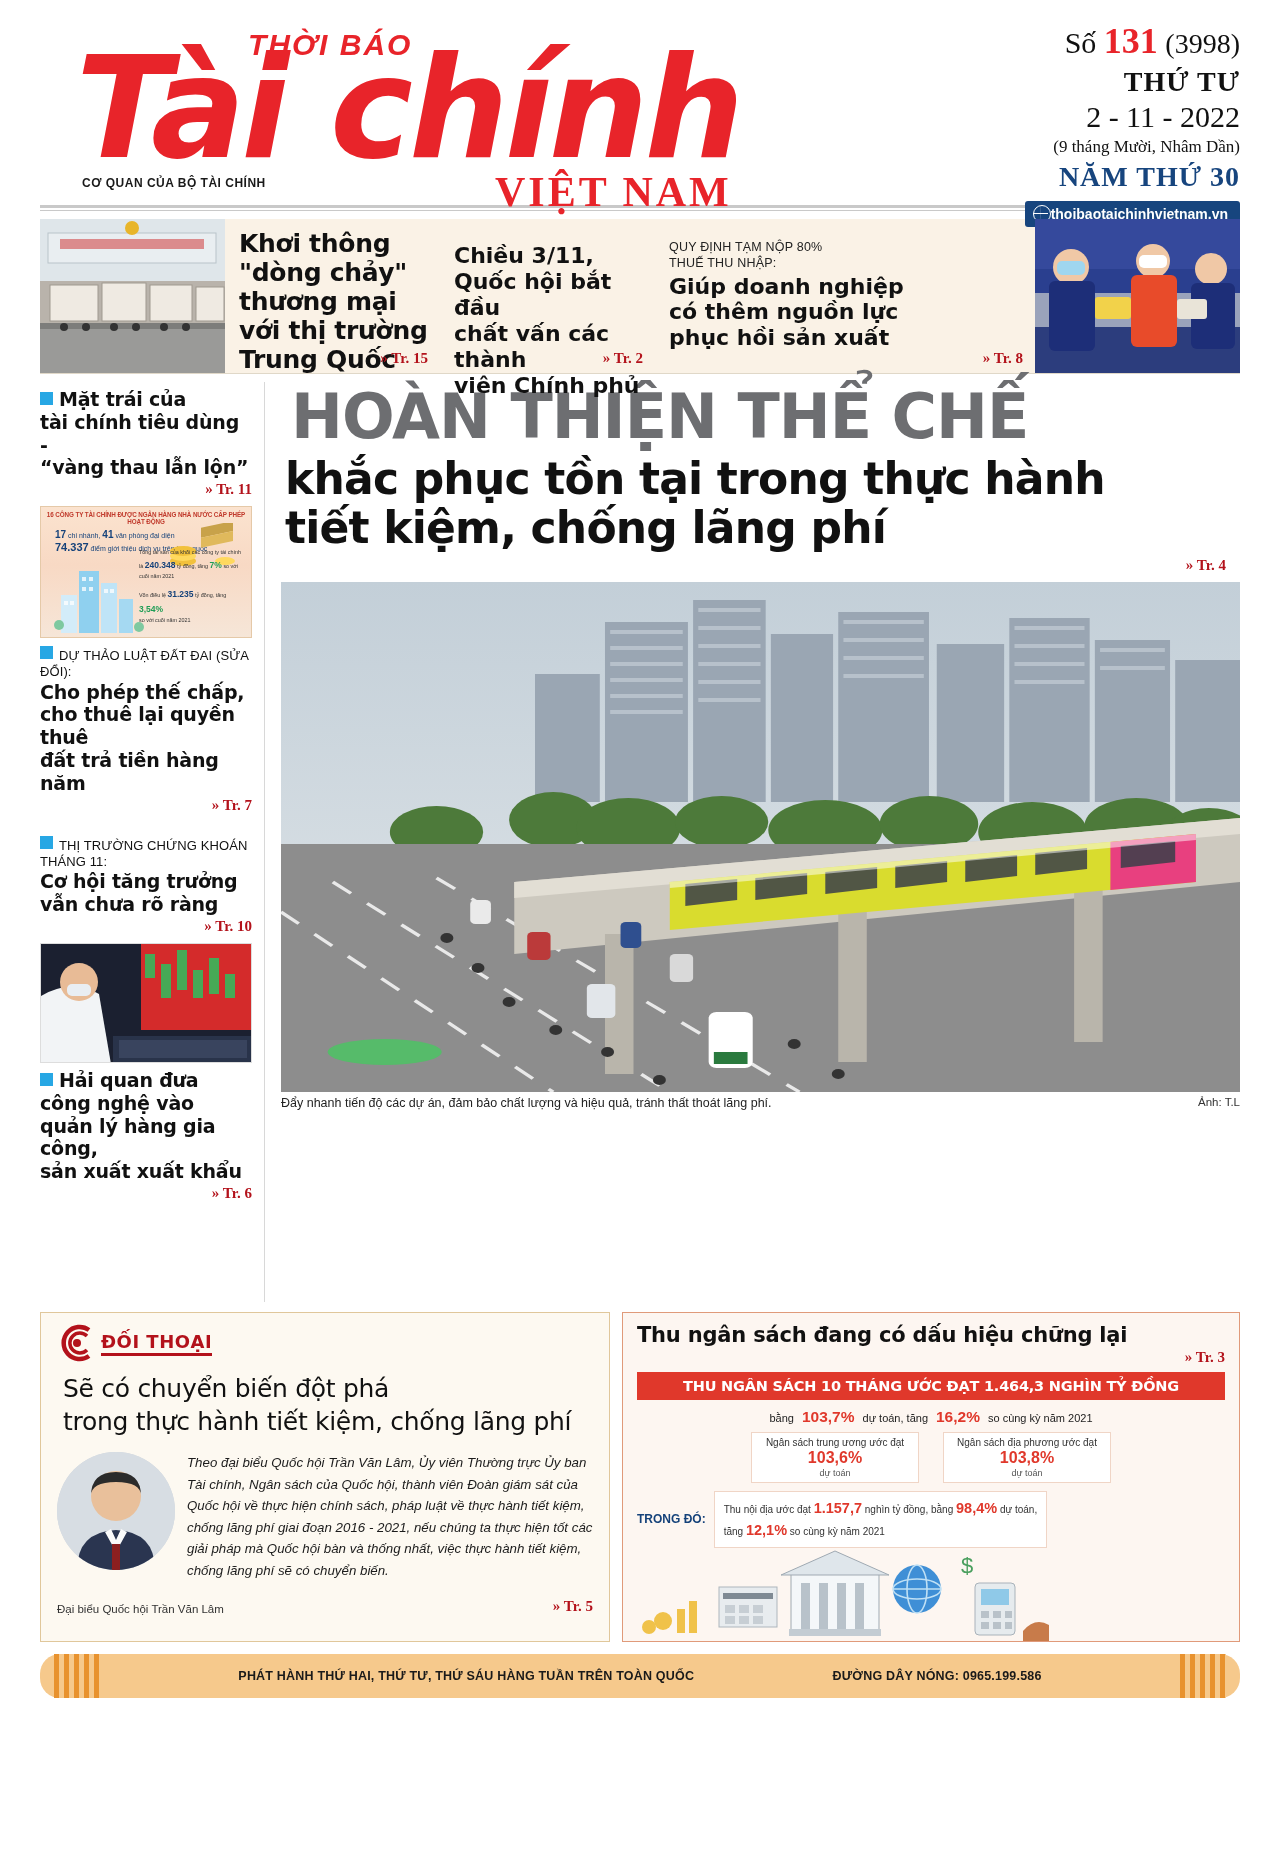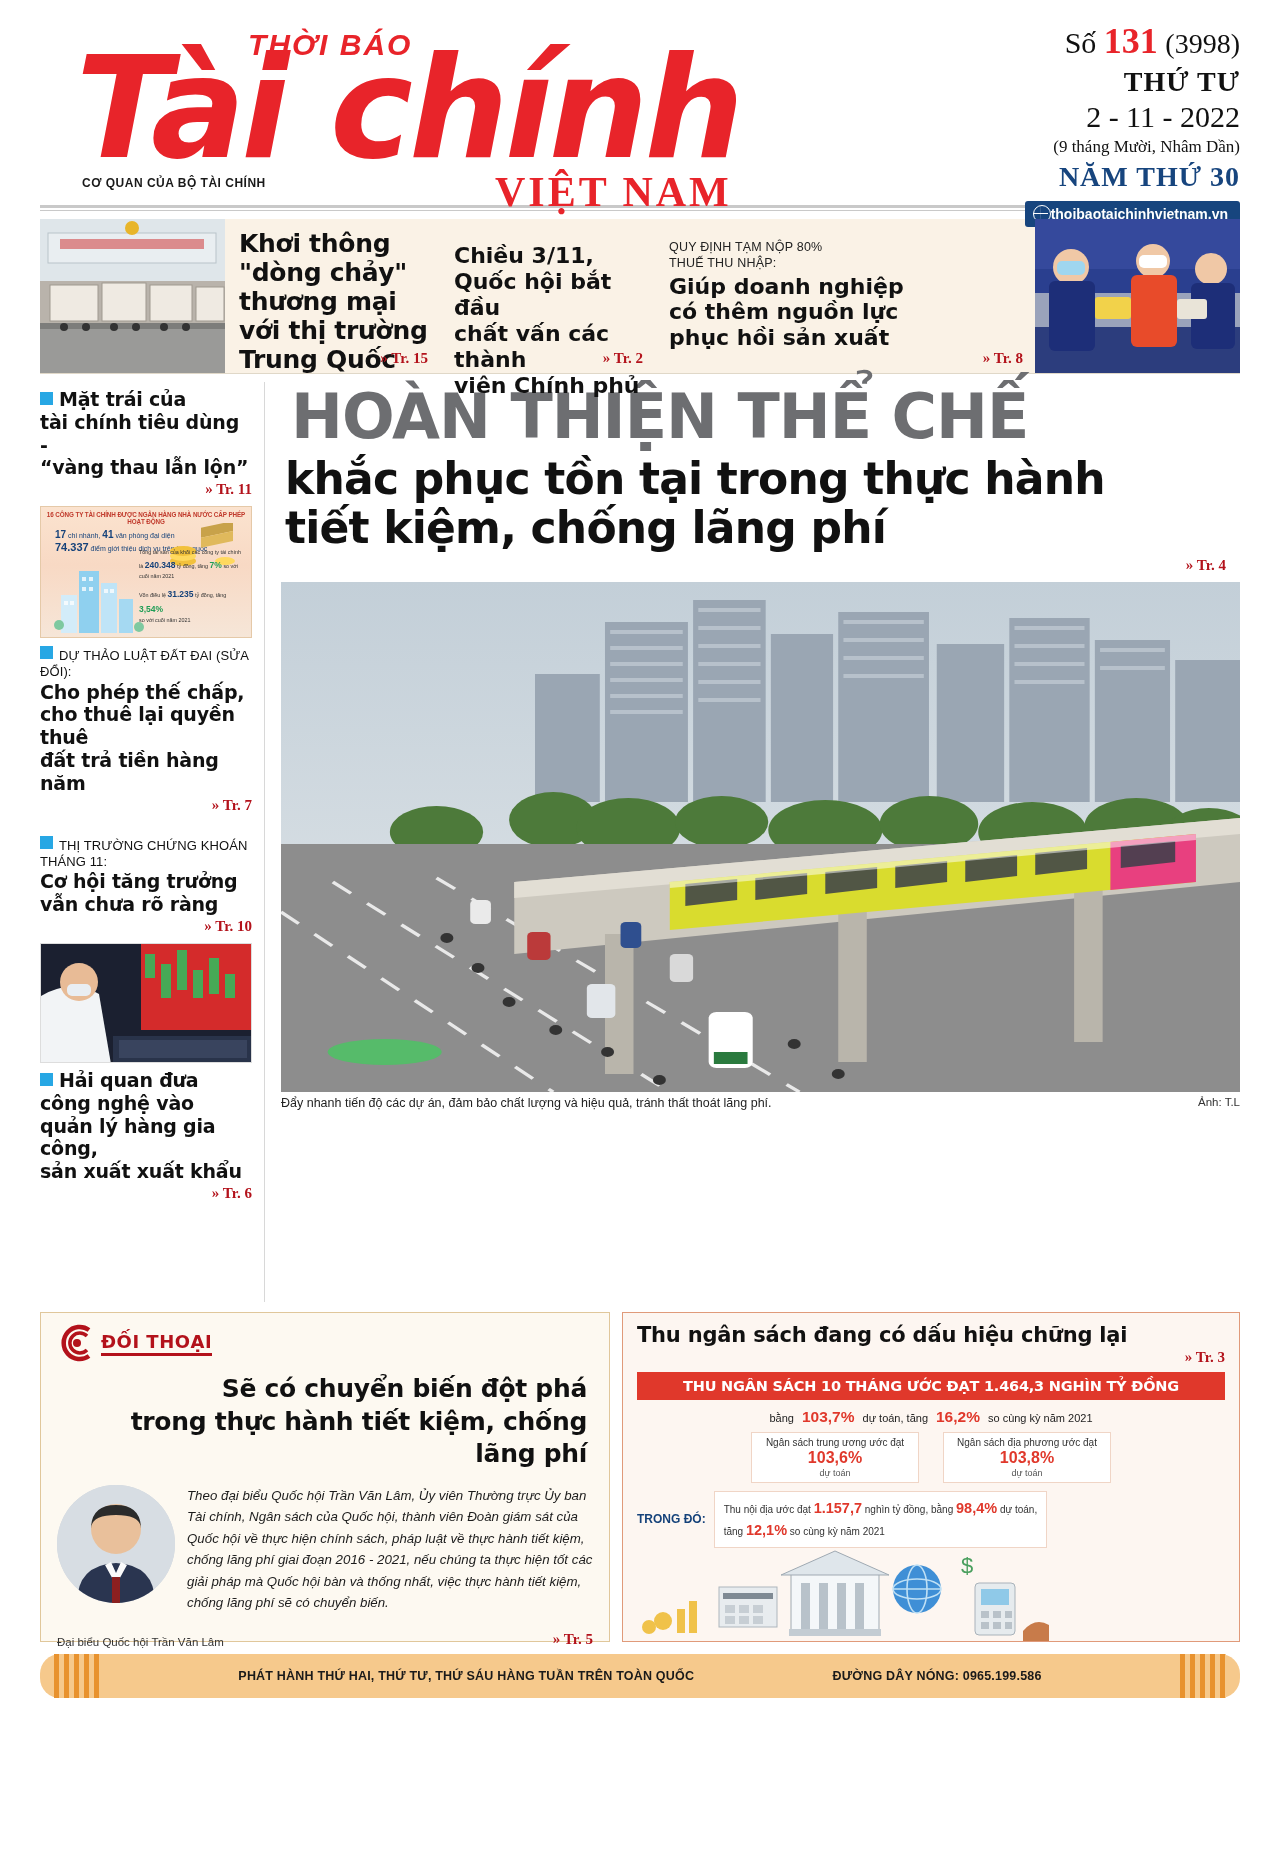--- a/index.html
+++ b/index.html
@@ -110,22 +110,22 @@
             font-size:12.5px;color:#222;margin-top:4px;}
   .hero-cap .credit{font-size:11.5px;color:#333;}
 
   
   .bottom{display:flex;gap:12px;margin-top:10px;height:330px;}
   .dialog{flex:0 0 570px;border:1px solid #e0c79b;background:#fdf9f1;position:relative;box-sizing:border-box;padding:10px 16px;}
   .dlg-badge{display:flex;align-items:center;gap:4px;}
   .dlg-mark{width:40px;height:40px;position:relative;}
   .dlg-label{font-family:"DejaVu Sans",sans-serif;font-weight:bold;font-size:18px;color:#b3121b;
              letter-spacing:0.5px;border-bottom:3px solid #b3121b;padding-bottom:1px;}
-  .dlg-h{font-family:"DejaVu Sans",sans-serif;font-weight:bold;font-size:25px;line-height:1.3;
-         color:#111;text-align:right;margin:10px 6px 0;letter-spacing:-0.3px;}
+  .dlg-h{font-family:"DejaVu Sans",sans-serif;font-weight:normal;font-size:25px;line-height:1.3;
+         color:#111;text-align:left;margin:10px 6px 0;letter-spacing:-0.3px;}
   .dlg-body{display:flex;gap:12px;margin-top:14px;}
   .dlg-photo{flex:0 0 118px;height:118px;border-radius:50%;overflow:hidden;position:relative;background:#cfd6dd;}
   .dlg-text{flex:1;font-size:13.3px;line-height:1.62;color:#1c1c1c;font-style:italic;font-family:"Liberation Sans",sans-serif;}
   .dlg-cap{font-size:11.5px;color:#333;margin-top:16px;}
 
   .infobox{flex:1;border:1px solid #e09a7a;background:#fdf6f1;box-sizing:border-box;padding:10px 14px;position:relative;overflow:hidden;}
   .ib-h{font-family:"DejaVu Sans",sans-serif;font-weight:bold;font-size:21px;color:#111;letter-spacing:-0.2px;}
   .ib-tr{text-align:right;margin-top:2px;}
   .ib-band{background:#e0382b;color:#fff;font-weight:bold;font-size:14.5px;text-align:center;
            padding:6px 4px;margin-top:6px;font-family:"DejaVu Sans",sans-serif;letter-spacing:-0.2px;}

